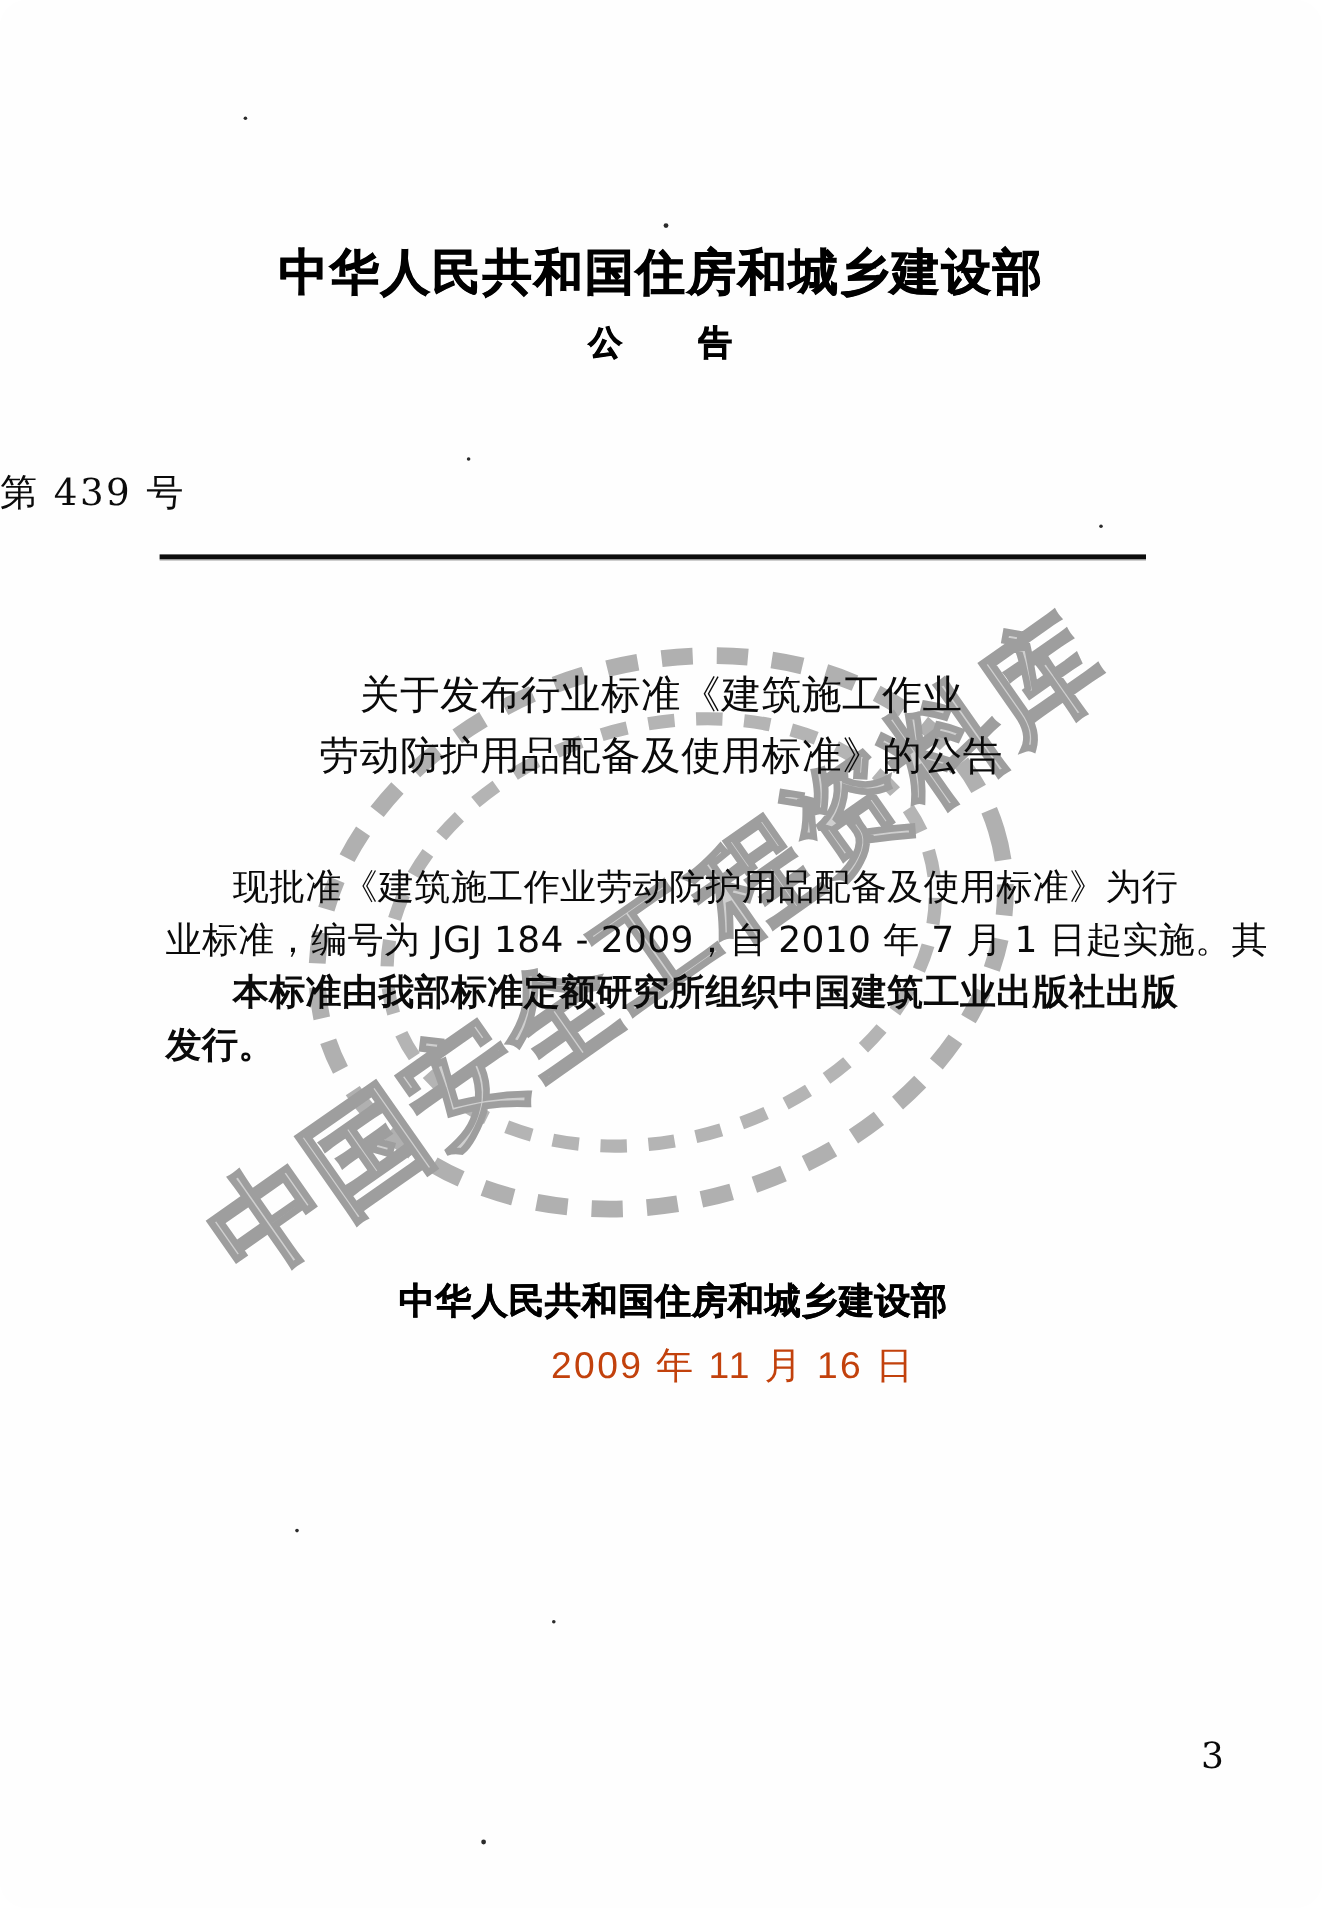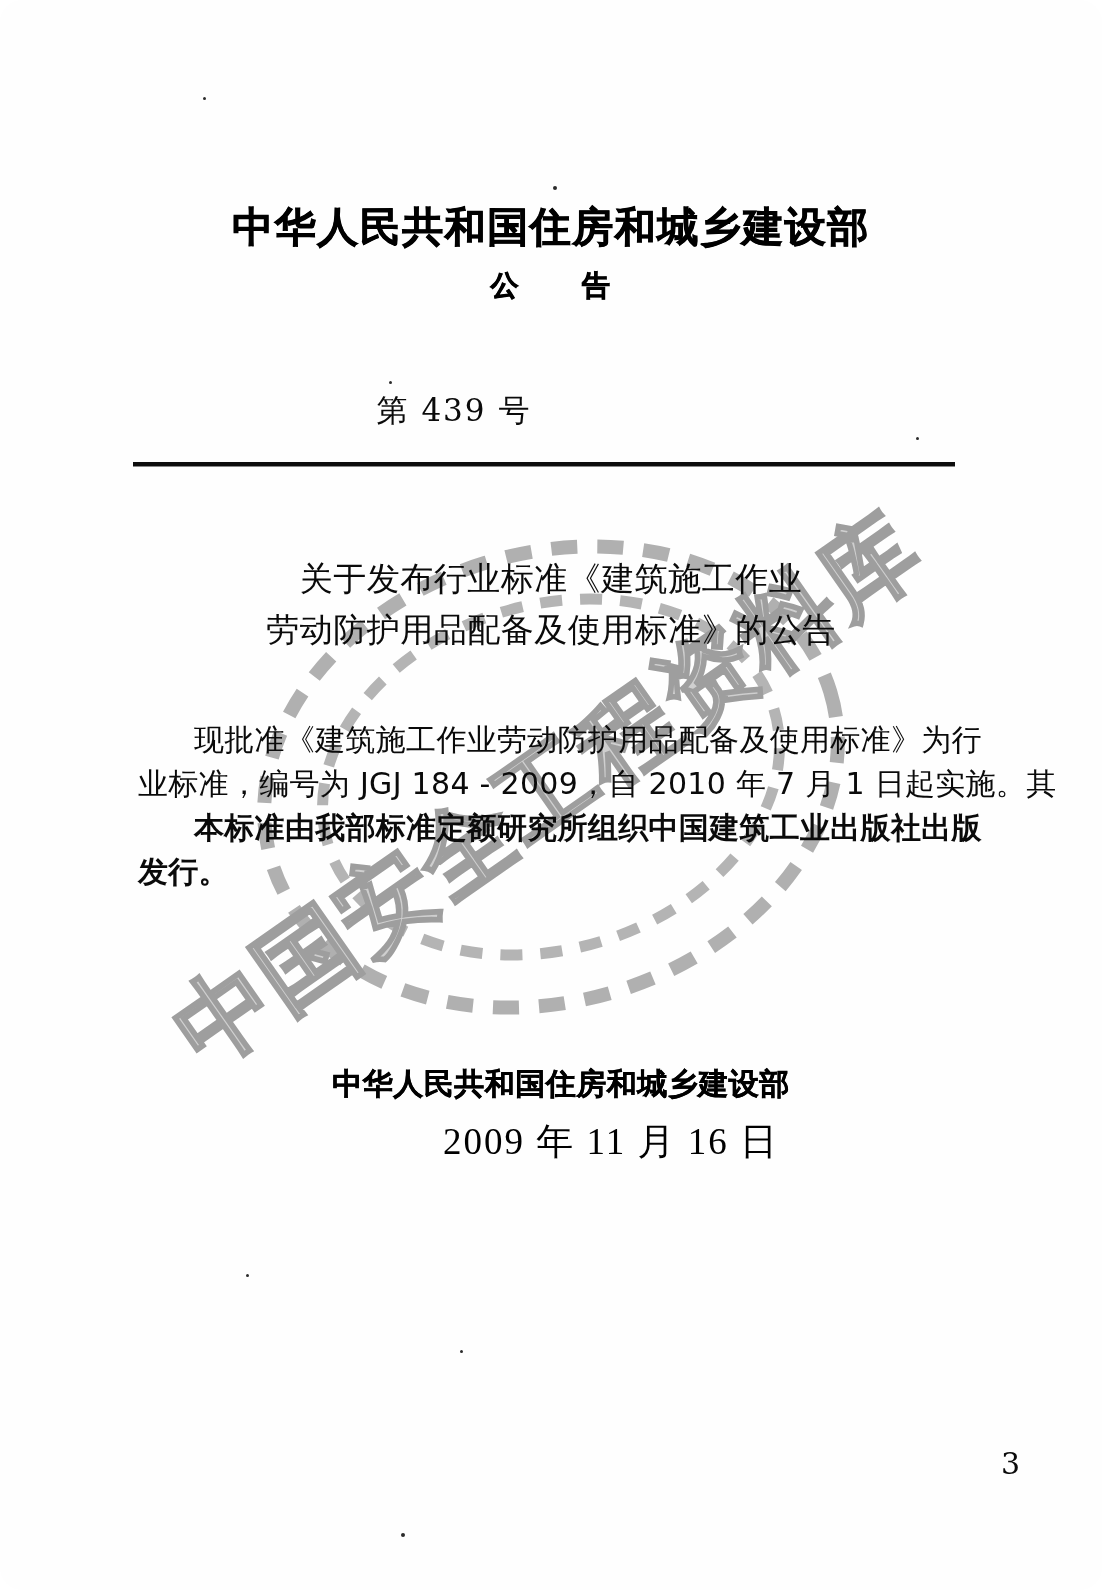--- a/index.html
+++ b/index.html
@@ -73,21 +73,20 @@
     -webkit-text-stroke: 0.7px #000;
   }
   .announcement-word .sp { display: inline-block; width: 62px; }
 
   
   .doc-number {
     position: absolute;
     left: 0;
     top: 390px;
     width: 908px;
-    text-align: center;
     font-family: "DejaVu Serif", "Liberation Serif", serif;
     font-size: 31px;
     letter-spacing: 2px;
     color: #0b0b0b;
     z-index: 3;
   }
 
   
   .hrule {
     position: absolute;
@@ -155,24 +154,24 @@
     font-weight: 700;
     font-size: 30px;
     letter-spacing: 0.5px;
     color: #000;
     text-align: center;
     padding-left: 20px;
     -webkit-text-stroke: 0.4px #000;
   }
   .sig-date {
     margin-top: 12px;
-    font-family: Liberation Serif, serif;
-    font-size: 37px;
+    font-family: Liberation Sans, sans-serif;
+    font-size: 31px;
     letter-spacing: 2px;
-    color: #000000;
+    color: #c2410c;
     text-align: center;
     padding-left: 120px;
   }
 
   
   .page-number {
     position: absolute;
     right: 82px;
     top: 1446px;
     font-family: "DejaVu Serif", "Liberation Serif", serif;

